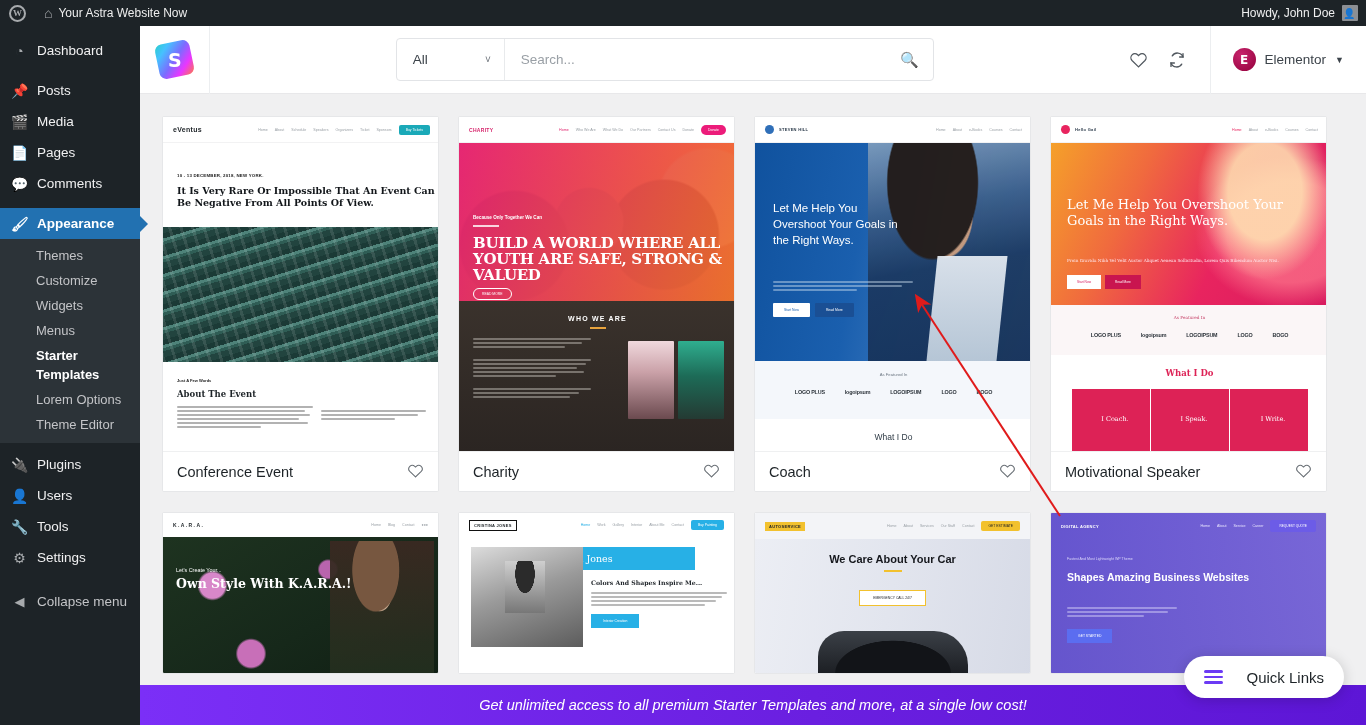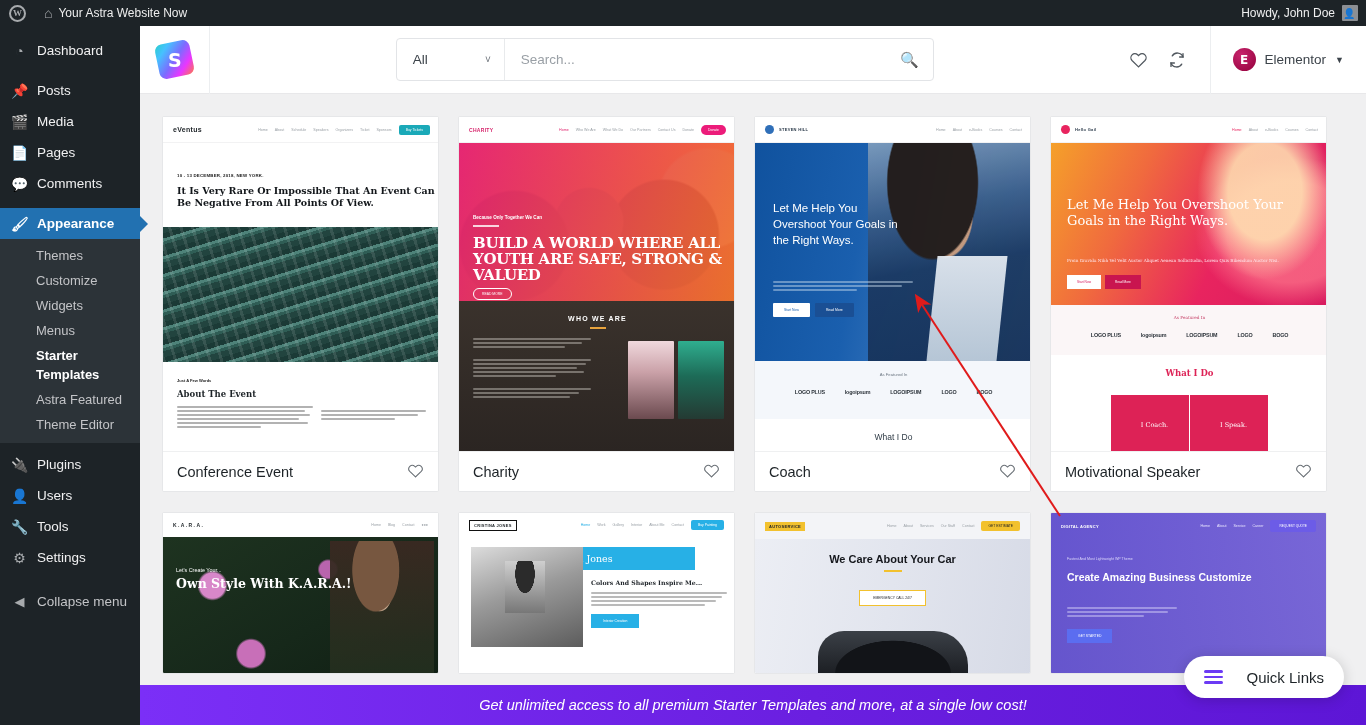--- a/index.html
+++ b/index.html
@@ -214,21 +214,21 @@
       font-family:"DejaVu Serif",serif;width:240px;}
   .c4-hero .sub{position:absolute;left:16px;top:115px;color:#ffe6ee;font-size:4.2px;
       font-family:"DejaVu Serif",serif;}
   .c4-hero .btns{position:absolute;left:16px;top:132px;display:flex;gap:4px;}
   .c4-hero .btns span{font-size:3.2px;padding:5px 10px;}
   .c4-feat{height:50px;background:#fbf6f7;text-align:center;padding-top:10px;}
   .c4-feat .lbl{font-size:4.2px;color:#c53b63;font-family:"DejaVu Serif",serif;}
   .c4-what{height:56px;background:#fff;text-align:center;padding-top:13px;}
   .c4-what h5{font-size:8.5px;color:#dd2256;font-family:"DejaVu Serif",serif;}
   .c4-what p{font-size:3.5px;color:#8a8f95;margin-top:5px;line-height:1.6;}
-  .c4-cards{display:flex;gap:1px;justify-content:center;margin-top:6px;}
+  .c4-cards{display:flex;gap:1px;justify-content:center;}
   .c4-cards div{width:78px;height:62px;background:#dd2256;color:#fff;
       font-family:"DejaVu Serif",serif;font-size:6.5px;padding:26px 0 0 9px;}
 
   
   .tpl-card.row2 .tpl-thumb{ height:160px; }
   .c5-nav{height:24px;background:#fff;display:flex;align-items:center;padding:0 10px;}
   .c5-img{height:162px;background:
       radial-gradient(circle at 18% 30%,#d887c9 0 5%,transparent 6%),
       radial-gradient(circle at 32% 72%,#c86fb8 0 6%,transparent 7%),
       radial-gradient(circle at 60% 20%,#b964ad 0 4%,transparent 5%),
@@ -354,21 +354,21 @@
     <span class="mi">🖌</span>
     <span>Appearance</span>
   </div>
 
   <div class="submenu">
     <a>Themes</a>
     <a>Customize</a>
     <a>Widgets</a>
     <a>Menus</a>
     <a class="cur">Starter Templates</a>
-    <a>Astra Featured</a>
+    <a>Lorem Options</a>
     <a>Theme Editor</a>
   </div>
 
   <div class="menu-top" style="margin-top:6px">
     <span class="mi">🔌</span>
     <span>Plugins</span>
   </div>
   <div class="menu-top">
     <span class="mi">👤</span>
     <span>Users</span>
@@ -629,20 +629,21 @@
               <b>LOGO</b>
               <b>BOGO</b>
             </div>
           </div>
           <div class="c4-what">
             <h5>What I Do</h5>
             <p>&nbsp;</p>
             <div class="c4-cards">
               <div>I Coach.</div>
               <div>I Speak.</div>
+              <div>I Write.</div>
             </div>
           </div>
         </div>
       </div>
       <div class="tpl-foot">
         <span class="tpl-name">Motivational Speaker</span>
         <span class="heart">
           <svg width="17" height="15" viewBox="0 0 24 22">
               <path d="M12 20.5 3.6 12.3a5.2 5.2 0 0 1 7.3-7.4l1.1 1.1 1.1-1.1a5.2 5.2 0 0 1 7.3 7.4z" fill="none" stroke="#6b7177" stroke-width="1.6"></path>
             </svg>
@@ -737,21 +738,21 @@
             <span class="mini-brand" style="color:#fff;font-size:4px">DIGITAL AGENCY</span>
             <span class="mini-links" style="color:#fff">
               <i style="color:#e9e5ff">Home</i>
                 <i style="color:#e9e5ff">About</i>
                 <i style="color:#e9e5ff">Service</i>
                 <i style="color:#e9e5ff">Career</i>
               <span class="c8-navbtn">REQUEST QUOTE</span>
             </span>
           </div>
           <div class="k">Fastest And Most Lightweight WP Theme</div>
-          <div class="tt">Create Amazing Business Customize</div>
+          <div class="tt">Shapes Amazing Business Websites</div>
           <div class="sub">
             <div class="blurline" style="width:100%"></div>
               <div class="blurline" style="width:92%"></div>
             <div class="blurline" style="width:70%"></div>
           </div>
           <span class="btn">GET STARTED</span>
         </div>
       </div>
     </div>
 

